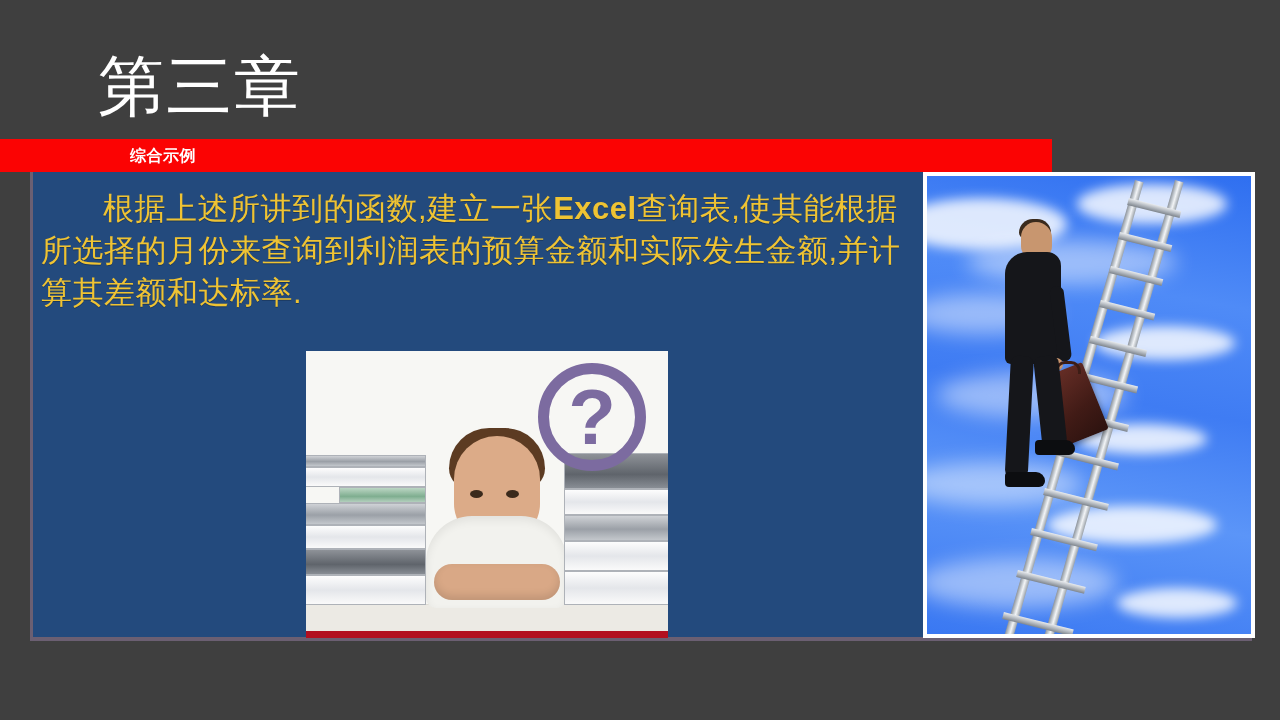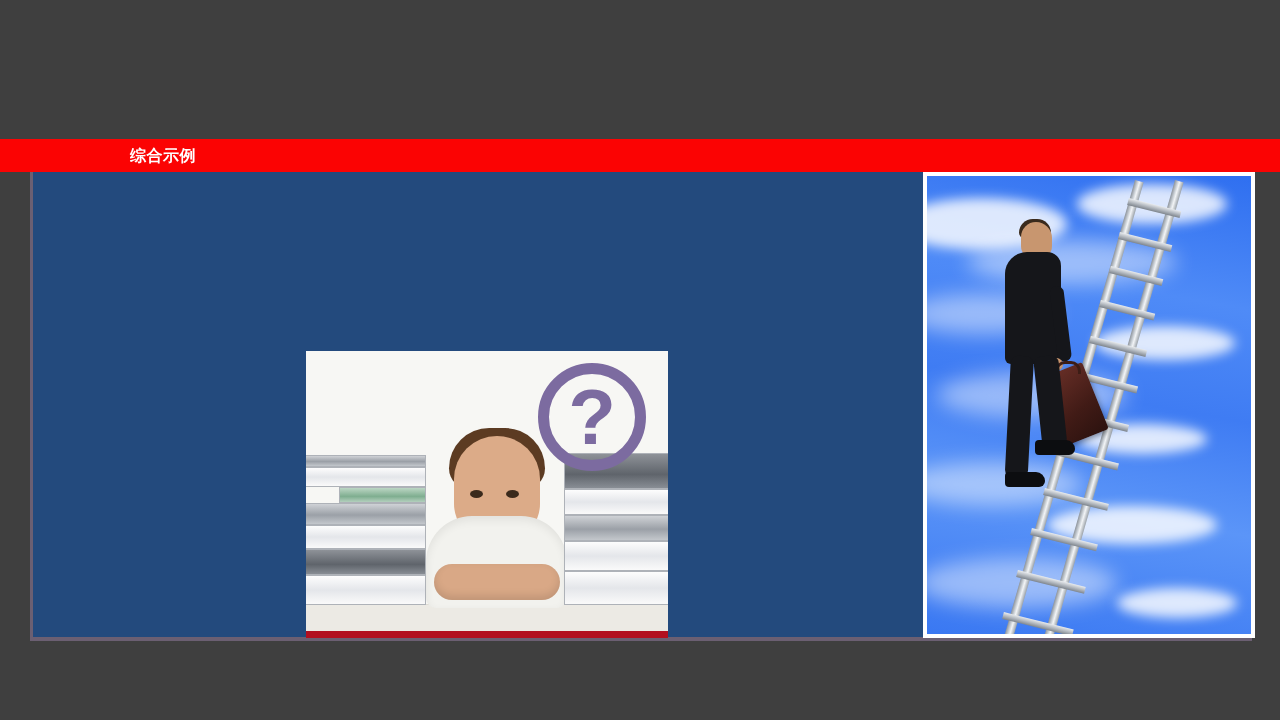--- a/index.html
+++ b/index.html
@@ -32,21 +32,21 @@
     letter-spacing: 2px;
     font-weight: 400;
     white-space: nowrap;
   }
 
   
   #red-banner {
     position: absolute;
     left: 0;
     top: 139px;
-    width: 1280px;
+    width: 1052px;
     height: 33px;
     background: #fb0303;
   }
   #red-banner-label {
     position: absolute;
     left: 130px;
     top: 7px;
     font-size: 16px;
     line-height: 20px;
     font-weight: bold;
@@ -327,27 +327,29 @@
     letter-spacing: 1px;
     white-space: nowrap;
     text-shadow: 1px 1px 2px rgba(0,0,0,0.6);
   }
 </style>
 </head>
 <body>
 
 <div id="slide">
 
+  <div id="chapter-title">第三章</div>
 
   <div id="red-banner">
     <div id="red-banner-label">综合示例</div>
   </div>
 
   <div id="content-panel">
 
+    <div id="body-text"><span>根据上述所讲到的函数,建立一张</span><span class="excel-kw">Excel</span><span>查询表,使其能根据所选择的月份来查询到利润表的预算金额和实际发生金额,并计算其差额和达标率.</span></div>
 
     <div id="desk-photo">
 
       <div id="desk-surface"></div>
 
       <div id="person">
         <div id="person-hair"></div>
         <div id="person-head"></div>
         <div class="eye" id="eye-l"></div>
         <div class="eye" id="eye-r"></div>

